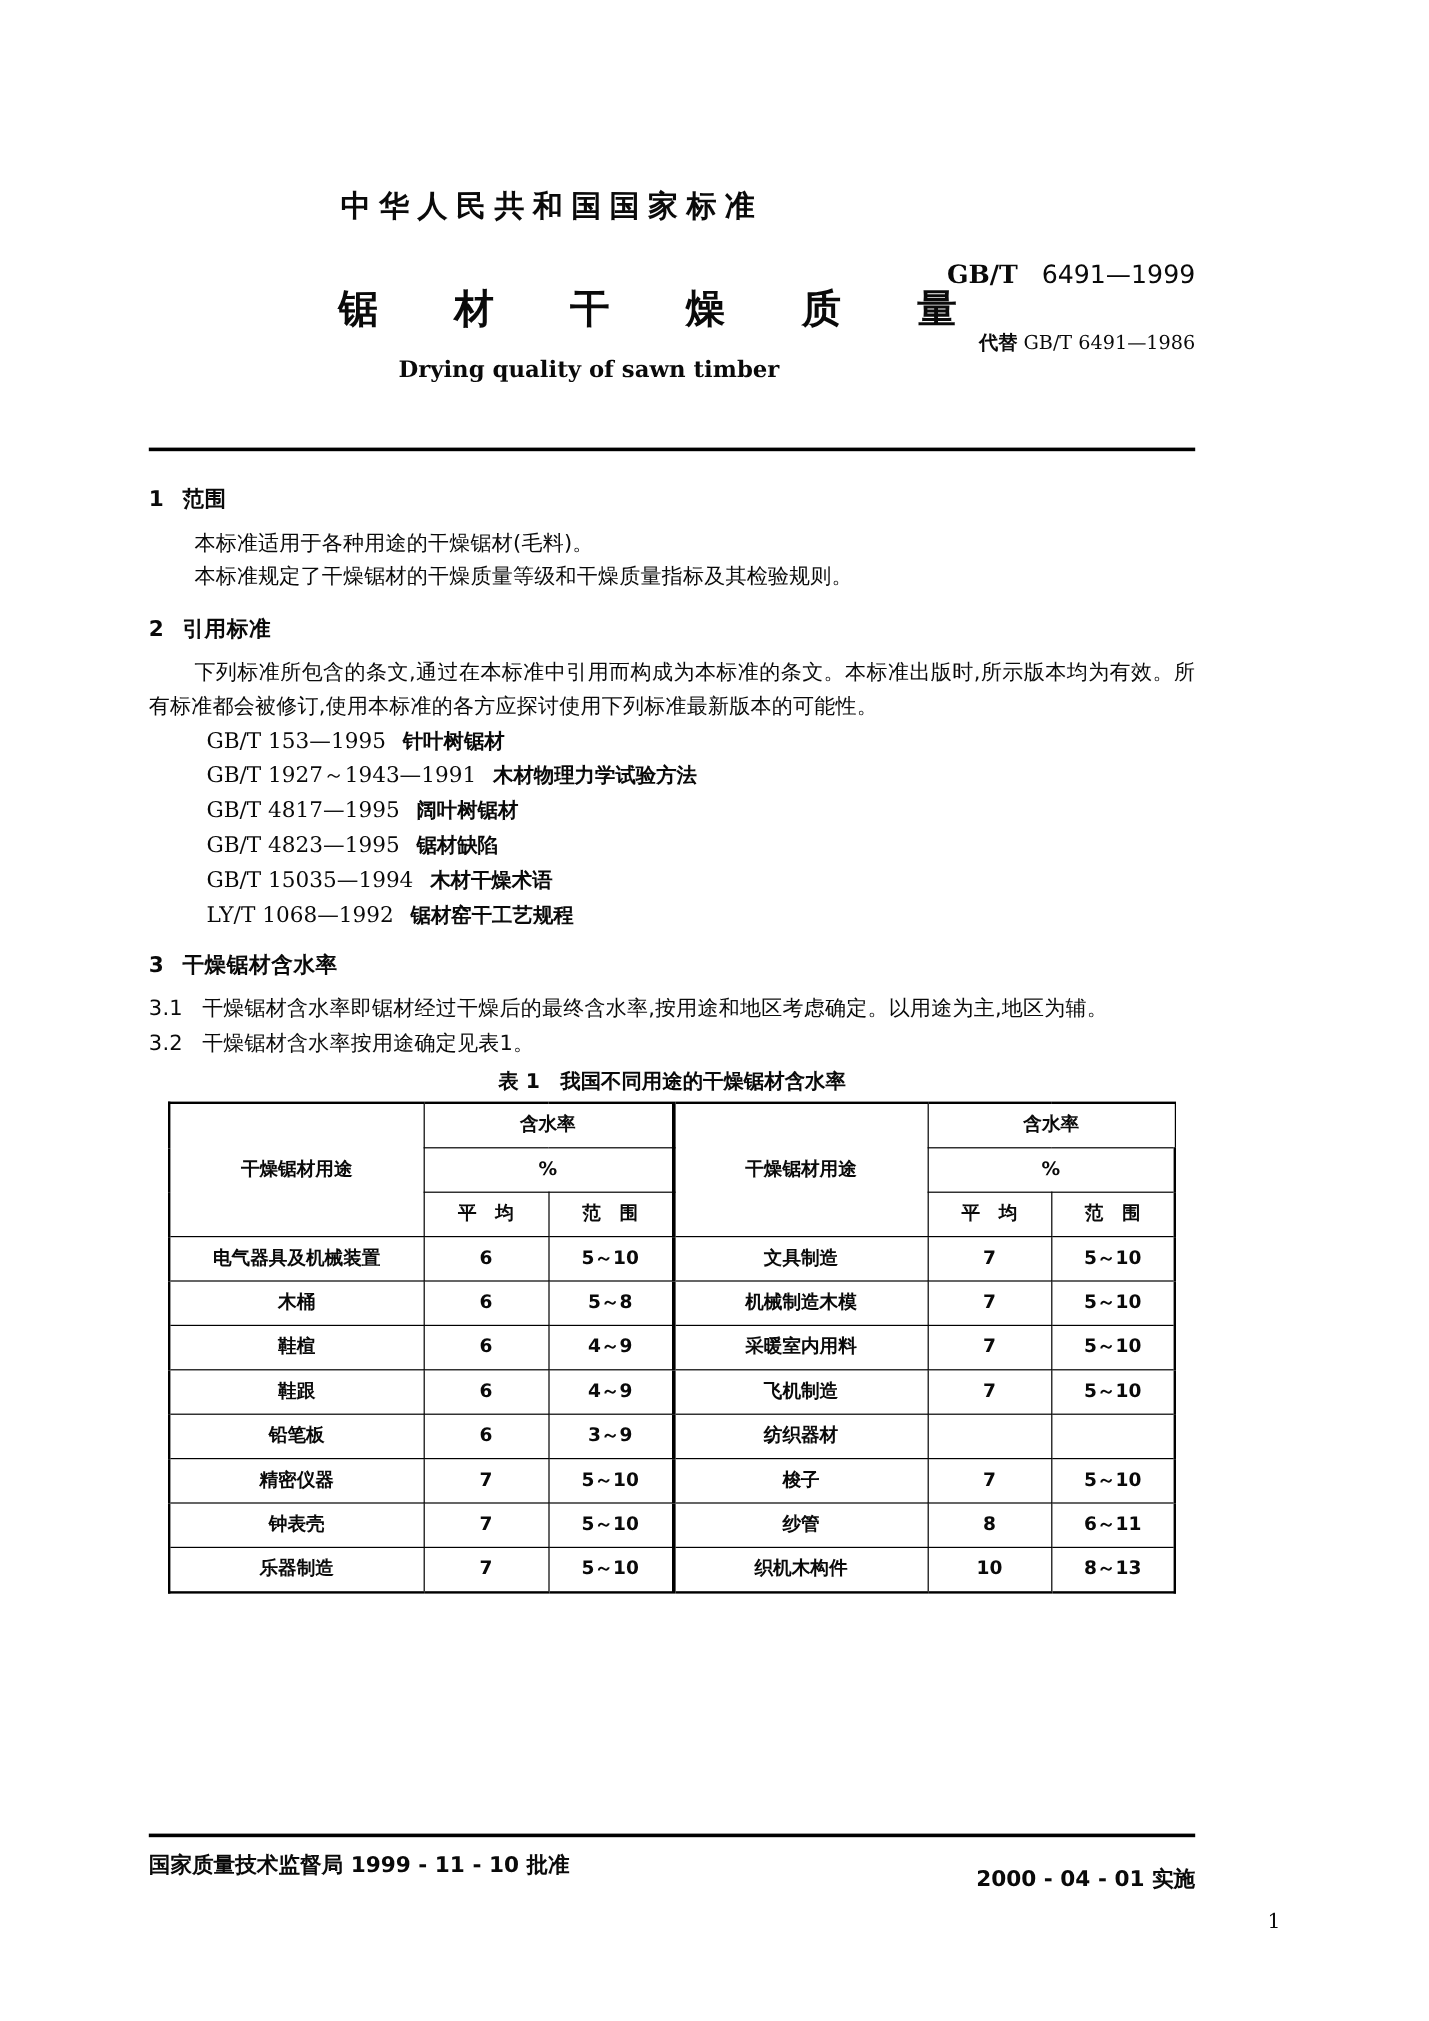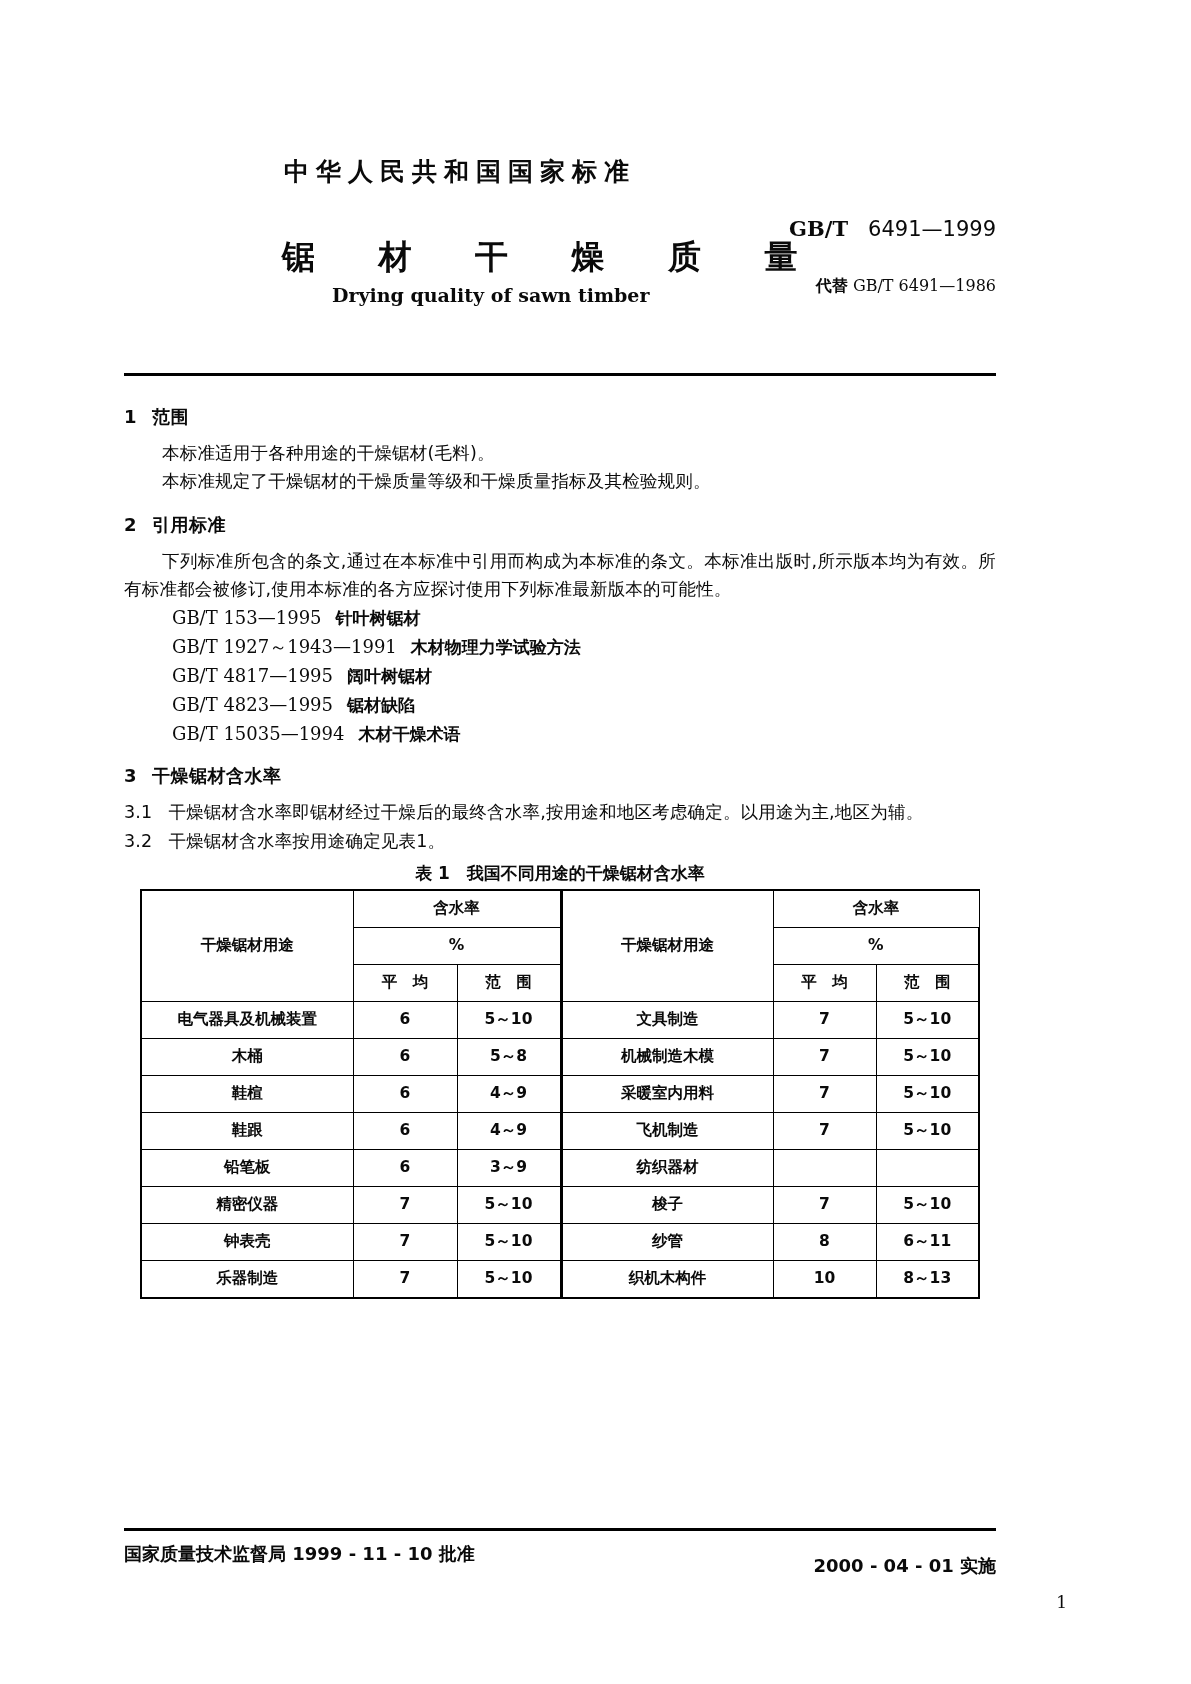--- a/index.html
+++ b/index.html
@@ -47,21 +47,21 @@
     left: 158px;
     top: 235px;
     font-size: 33px;
     font-weight: bold;
     letter-spacing: 26px;
     white-space: nowrap;
   }
   .hdr-subtitle {
     position: absolute;
     left: 208px;
-    top: 284px;
+    top: 297px;
     font-size: 19px;
     font-family: "DejaVu Serif", "Liberation Serif", serif;
     font-weight: bold;
     white-space: nowrap;
   }
   .hdr-code {
     position: absolute;
     right: 0px;
     top: 216px;
     font-size: 21px;
@@ -274,20 +274,21 @@
     </div>
     <div class="spacer-sm"></div>
     <div class="para">下列标准所包含的条文,通过在本标准中引用而构成为本标准的条文。本标准出版时,所示版本均为有效。所有标准都会被修订,使用本标准的各方应探讨使用下列标准最新版本的可能性。</div>
 
     <ul class="reflist">
       <li><span>GB/T 153—1995</span><span class="cn">针叶树锯材</span></li>
       <li><span>GB/T 1927～1943—1991</span><span class="cn">木材物理力学试验方法</span></li>
       <li><span>GB/T 4817—1995</span><span class="cn">阔叶树锯材</span></li>
       <li><span>GB/T 4823—1995</span><span class="cn">锯材缺陷</span></li>
       <li><span>GB/T 15035—1994</span><span class="cn">木材干燥术语</span></li>
+      <li><span>LY/T 1068—1992</span><span class="cn">锯材窑干工艺规程</span></li>
     </ul>
 
     <div class="spacer-sm"></div>
 
     <div class="h2">
       <span class="numpart">3</span><span>干燥锯材含水率</span>
     </div>
     <div class="spacer-sm"></div>
     <div class="clause">
       <span class="cnum">3.1</span><span>干燥锯材含水率即锯材经过干燥后的最终含水率,按用途和地区考虑确定。以用途为主,地区为辅。</span>

